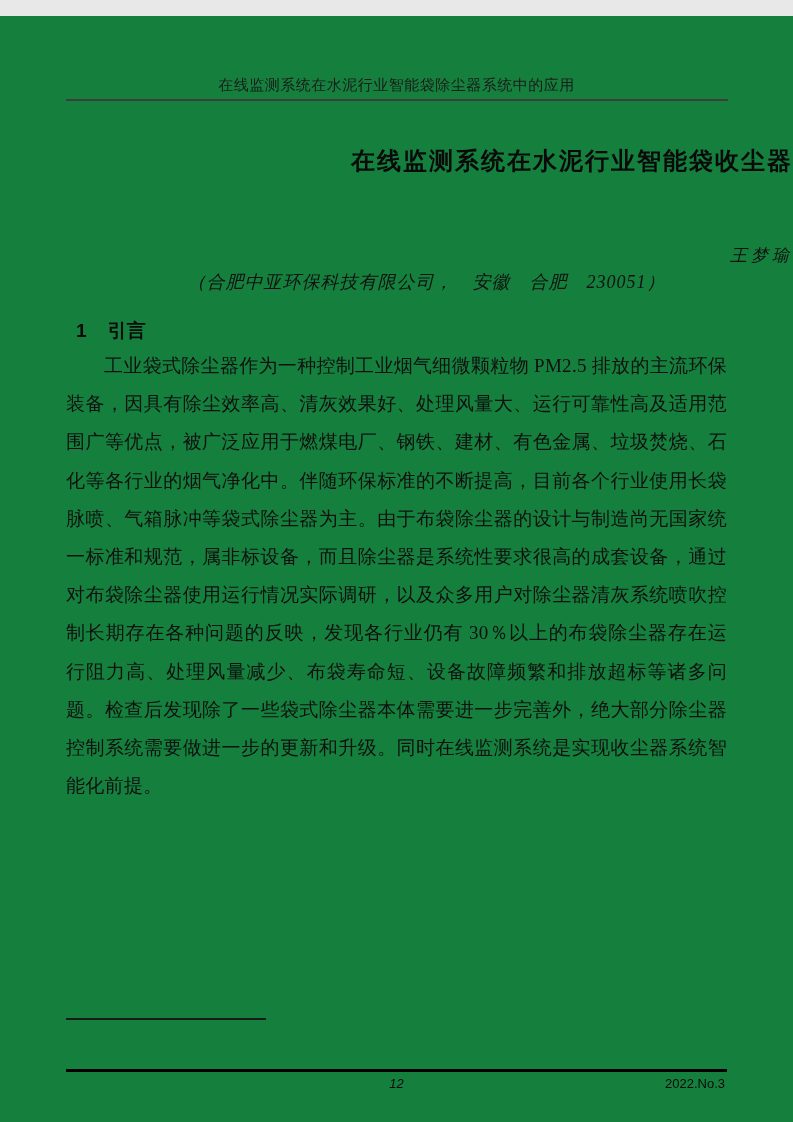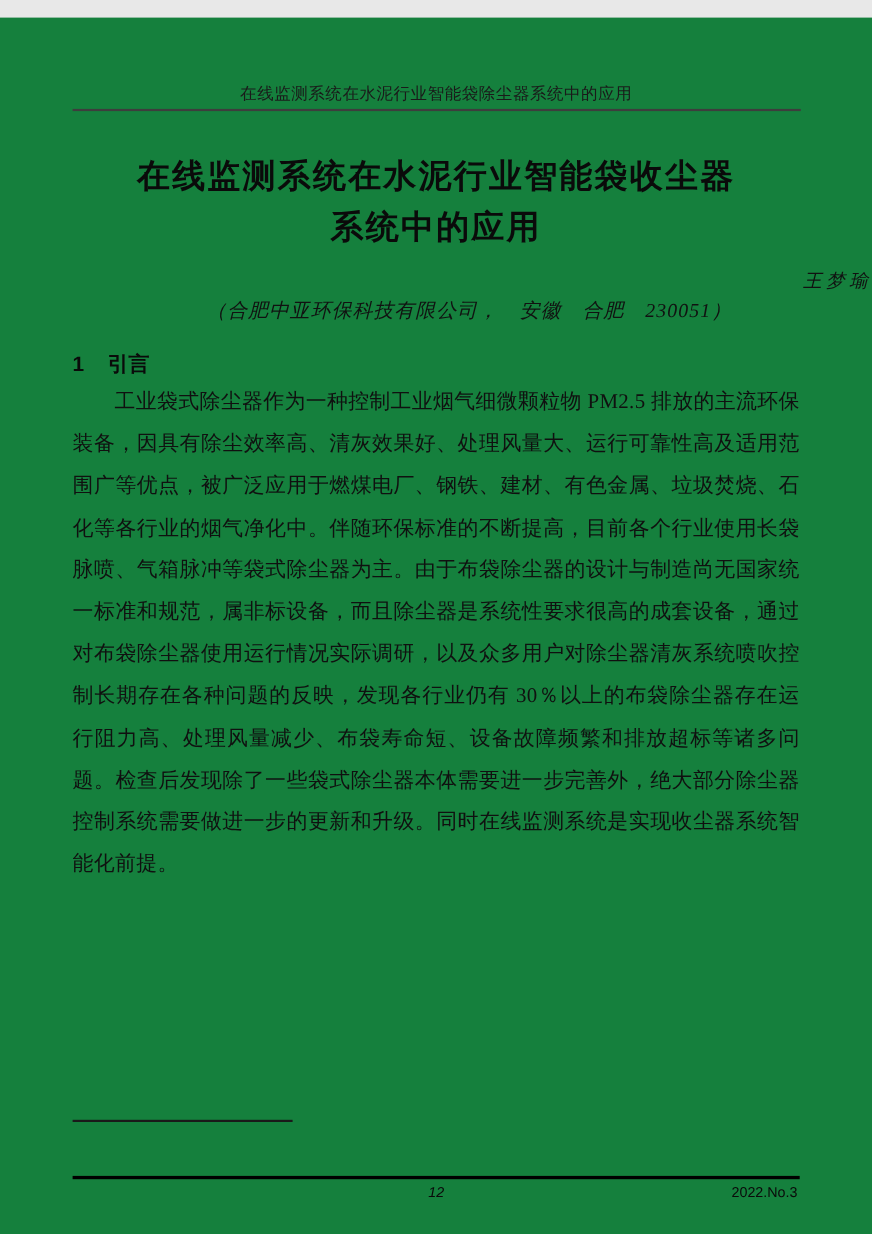--- a/index.html
+++ b/index.html
@@ -38,24 +38,24 @@
     background: #3d3d3d;
   }
 
   
   .title {
     position: absolute;
     top: 122px;
     left: 0;
     width: 100%;
     margin: 0;
-    text-align: center;
+    text-align: right;
     font-family: "Liberation Sans", "DejaVu Sans", sans-serif;
     font-weight: bold;
-    font-size: 30px;
+    font-size: 24px;
     line-height: 46px;
     color: #0a0a0a;
     letter-spacing: 2px;
   }
   .title-line { display: block; }
 
   .author {
     position: absolute;
     top: 228px;
     left: 0;
@@ -78,21 +78,21 @@
     font-size: 18px;
     letter-spacing: 1px;
     color: #111111;
     padding-left: 30px;
   }
 
   
   .section-heading {
     position: absolute;
     top: 302px;
-    left: 66px;
+    left: 76px;
     font-family: "Liberation Sans", "DejaVu Sans", sans-serif;
     font-weight: bold;
     font-size: 19px;
     color: #0a0a0a;
   }
   .section-heading .sec-num { margin-right: 16px; }
 
   
   .body-text {
     position: absolute;
@@ -165,21 +165,20 @@
 <body>
 
 <div class="page">
 
   <div class="running-head">在线监测系统在水泥行业智能袋除尘器系统中的应用</div>
 
   <div class="head-rule"></div>
 
   <h1 class="title">
     <span class="title-line">在线监测系统在水泥行业智能袋收尘器</span>
-    <span class="title-line">系统中的应用</span>
   </h1>
 
   <div class="author">王梦瑜</div>
 
   <div class="affiliation">（合肥中亚环保科技有限公司，　安徽　合肥　230051）</div>
 
   <div class="section-heading">
     <span class="sec-num">1</span>
     <span class="sec-title">引言</span>
   </div>

